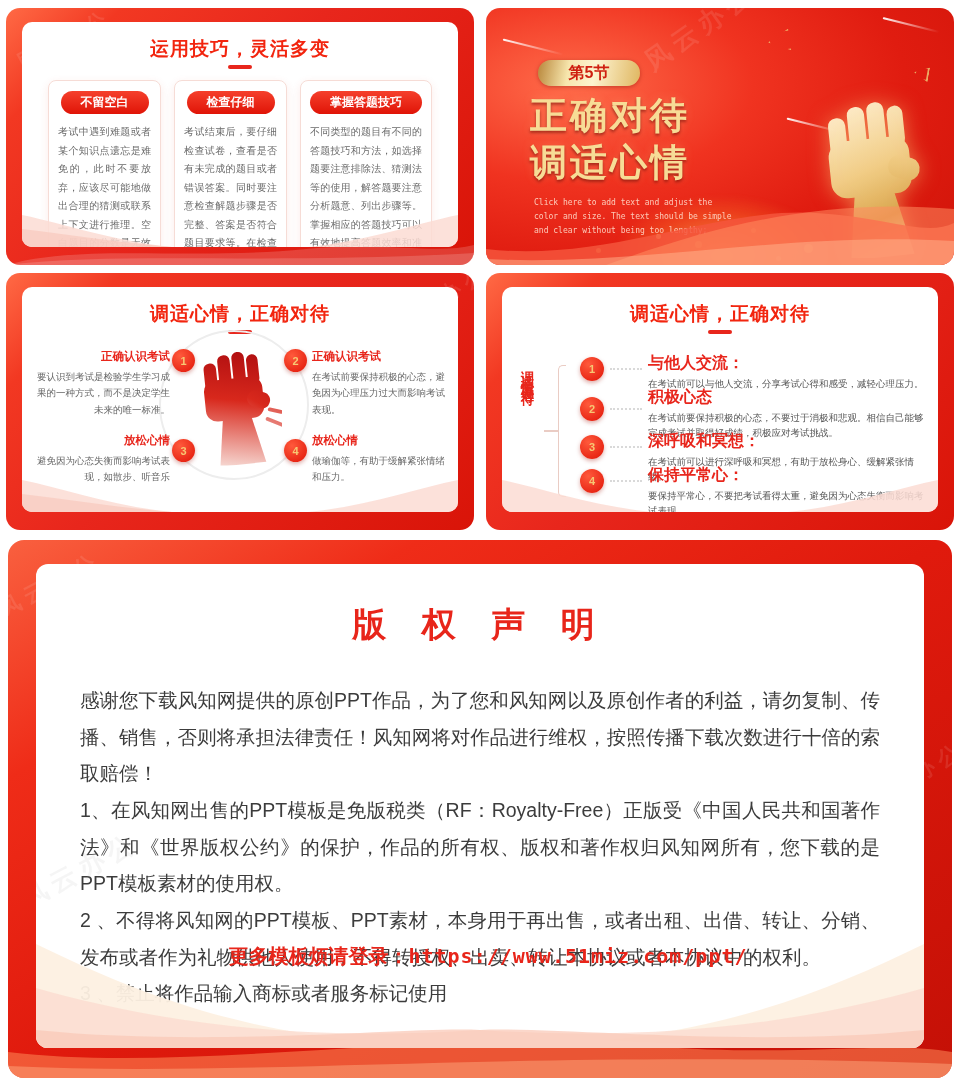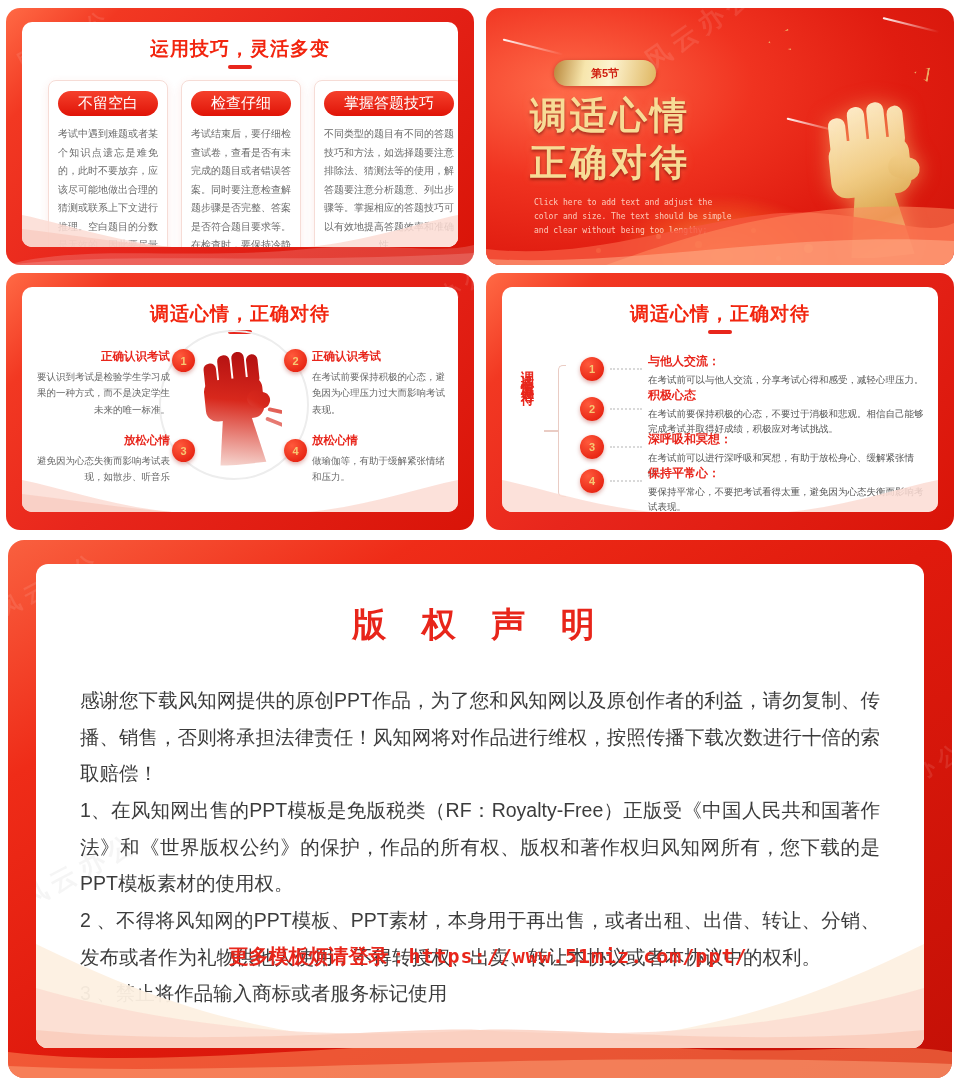--- a/index.html
+++ b/index.html
@@ -29,39 +29,39 @@
 
   
   .frame-wave { position:absolute; left:0; right:0; bottom:0; height:26px; pointer-events:none; opacity:.55; }
 
   
   .cardrow { position:absolute; left:26px; right:26px; top:58px; display:flex; gap:13px; }
   .skill-card { flex:1; background:#fff; border:1px solid #f6dcd6; border-radius:8px;
                 box-shadow:0 3px 10px rgba(230,60,40,.10); padding:10px 9px 12px; }
   .pill { display:block; width:max-content; margin:0 auto 9px;
           background:linear-gradient(180deg,#f5402c,#e01407); color:#fff;
-          font-size:15px; font-weight:400; padding:3px 20px; border-radius:999px; }
+          font-size:12px; font-weight:700; padding:3px 20px; border-radius:999px; }
   .cbody { font-size:10px; color:#6b6b6b; line-height:1.85;
            text-align:justify; text-align-last:center; }
 
   
   #slide-cover { background:radial-gradient(130% 125% at 18% 30%,
       #ff6b4a 0%, #f03320 30%, #e01c10 55%, #c60f05 100%); }
   .cover-glow { position:absolute; left:110px; bottom:-30px; width:280px; height:130px;
       background:radial-gradient(50% 60% at 45% 70%, rgba(255,195,95,.75),
       rgba(255,130,45,.3) 55%, transparent 78%); filter:blur(2px); }
   .cover-bokeh { position:absolute; left:170px; bottom:26px; width:5px; height:5px;
       border-radius:50%; background:rgba(255,210,120,.9);
       box-shadow: 40px 8px 0 1px rgba(255,205,110,.8), 95px -6px 0 0 rgba(255,190,90,.7),
       150px 12px 0 2px rgba(255,215,130,.75), -60px 14px 0 0 rgba(255,200,100,.6),
       210px -2px 0 1px rgba(255,200,100,.65), 120px 22px 0 0 rgba(255,220,140,.8); filter:blur(.5px); }
-  .badge { position:absolute; left:68px; top:52px; width:102px; height:26px;
+  .badge { position:absolute; left:52px; top:52px; width:102px; height:26px;
       border-radius:999px; display:flex; align-items:center; justify-content:center;
       background:linear-gradient(100deg,#b8863a 0%,#f7e6ad 30%,#fdf3cf 55%,#dfb660 100%);
-      color:#cf1f10; font-size:11px; font-weight:800; box-shadow:0 1px 4px rgba(120,10,5,.4); }
+      color:#cf1f10; font-size:16px; font-weight:800; box-shadow:0 1px 4px rgba(120,10,5,.4); }
   .cover-title { position:absolute; left:44px; top:84px; font-size:37px; font-weight:900;
       letter-spacing:3px; line-height:1.28; color:#f7dc96;
       text-shadow:0 2px 3px rgba(110,12,5,.6), 0 0 10px rgba(255,230,160,.25); }
   .cover-sub { position:absolute; left:48px; top:188px; width:205px;
       font-family:"DejaVu Sans Mono", monospace; font-size:8px; line-height:1.75;
       color:rgba(255,222,205,.88); }
   .tri { position:absolute; border:2px solid #eec272; opacity:.85;
       width:18px; height:18px; background:transparent;
       clip-path:polygon(0 50%,100% 0,100% 100%); }
   .streak { position:absolute; height:2px; border-radius:2px;
@@ -92,21 +92,21 @@
       border-bottom:1.5px solid #eaccc4; border-radius:5px 0 0 5px; }
   .bracket-h { position:absolute; left:42px; top:143px; width:14px; height:1.5px; background:#eaccc4; }
   .l-row { position:absolute; left:0; right:10px; }
   .l-row .nb2 { position:absolute; left:78px; width:24px; height:24px; border-radius:50%;
       background:radial-gradient(circle at 35% 30%, #ff5a3c, #e01407);
       color:#f7c873; font-size:11px; font-weight:700;
       display:flex; align-items:center; justify-content:center;
       box-shadow:0 2px 4px rgba(160,20,10,.35); }
   .l-row .dots { position:absolute; left:108px; width:32px; border-top:2px dotted #d9d9d9; }
   .l-row .ltxt { position:absolute; left:146px; width:276px; }
-  .l-row .lt { color:#e8261c; font-weight:800; font-size:12px; margin-bottom:3px; }
+  .l-row .lt { color:#e8261c; font-weight:800; font-size:16px; margin-bottom:3px; }
   .l-row .lb { font-size:9.5px; color:#555; line-height:1.55; }
 
   
   #copyright-card { position:absolute; left:8px; top:540px; width:944px; height:538px;
       border-radius:16px; overflow:hidden;
       background:linear-gradient(150deg,#f9603f 0%,#ef2c18 22%,#e01a0d 50%,#c41006 100%); }
   .cr-panel { position:absolute; left:28px; top:24px; right:28px; bottom:30px;
       background:#fff; border-radius:12px; overflow:hidden; }
   .cr-title { margin-top:38px; text-align:center; color:#e8251a;
       font-size:34px; font-weight:900; letter-spacing:13px; }
@@ -171,22 +171,22 @@
         linear-gradient(#eec272,#eec272) left/2px 100% no-repeat,
         linear-gradient(#eec272,#eec272) top/100% 2px no-repeat,
         linear-gradient(#eec272,#eec272) bottom/100% 2px no-repeat;
         clip-path:polygon(0 50%,100% 0,100% 100%);"></div>
     <div class="tri" style="left:428px; top:58px; width:15px; height:15px; transform:rotate(10deg); border:none; background:rgba(238,194,114,.0);
         box-shadow:inset 0 0 0 2px #eec272; clip-path:polygon(0 50%,100% 0,100% 100%);"></div>
     <div class="cover-glow"></div>
     <div class="cover-bokeh"></div>
     <div class="badge">第5节</div>
     <div class="cover-title">
+      <div>正确对待</div>
       <div>调适心情</div>
-      <div>正确对待</div>
     </div>
     <div class="cover-sub">Click here to add text and adjust the color and size. The text should be simple and clear without being too lengthy;</div>
     <svg class="gold-fist" viewBox="0 0 100 130">
       <defs>
         <linearGradient id="gfist" gradientUnits="userSpaceOnUse" x1="30" y1="10" x2="70" y2="130">
           <stop offset="0" stop-color="#fff6d8"></stop>
             <stop offset=".45" stop-color="#f1d189"></stop>
           <stop offset=".75" stop-color="#d9a94e"></stop>
             <stop offset="1" stop-color="#f7e3a8"></stop>
         </linearGradient>

